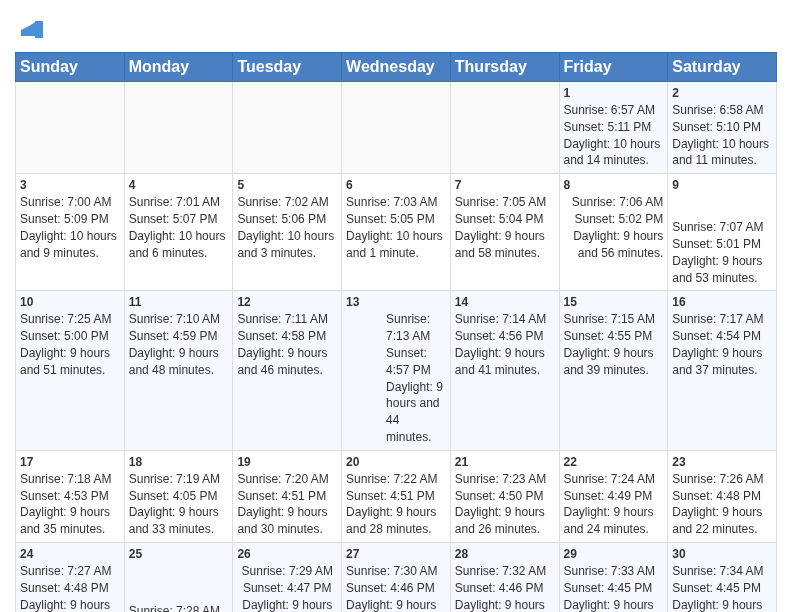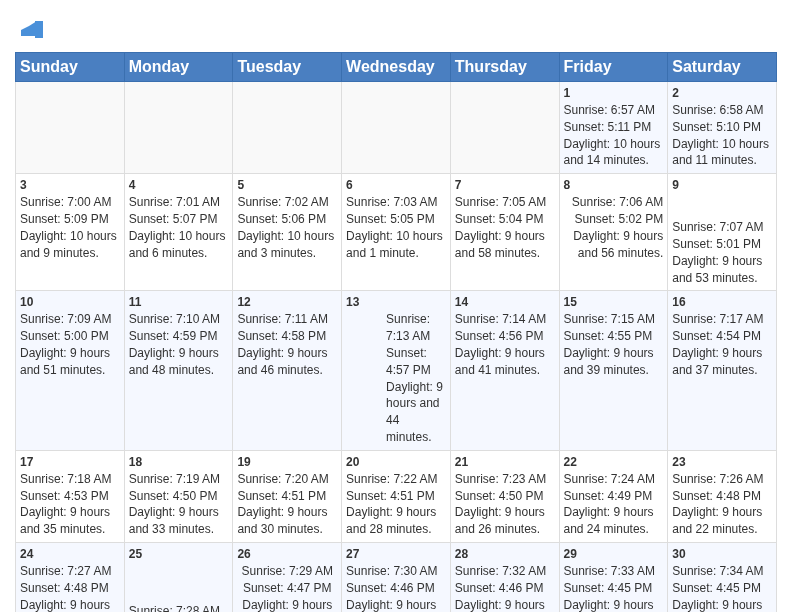--- a/index.html
+++ b/index.html
@@ -187,21 +187,21 @@
         <td>
           <span class="day-number">9</span>
           <div class="day-info" style="white-space: pre-line; margin-top: 27px;">Sunrise: 7:07 AM
 Sunset: 5:01 PM
 Daylight: 9 hours and 53 minutes.</div>
         </td>
       </tr>
       <tr>
         <td>
           <span class="day-number">10</span>
-          <div class="day-info" style="white-space: pre-line;">Sunrise: 7:09 AM
+          <div class="day-info" style="white-space: pre-line;">Sunrise: 7:25 AM
 Sunset: 5:00 PM
 Daylight: 9 hours and 51 minutes.</div>
         </td>
         <td>
           <span class="day-number">11</span>
           <div class="day-info" style="white-space: pre-line;">Sunrise: 7:10 AM
 Sunset: 4:59 PM
 Daylight: 9 hours and 48 minutes.</div>
         </td>
         <td>
@@ -238,21 +238,21 @@
       <tr>
         <td>
           <span class="day-number">17</span>
           <div class="day-info" style="white-space: pre-line;">Sunrise: 7:18 AM
 Sunset: 4:53 PM
 Daylight: 9 hours and 35 minutes.</div>
         </td>
         <td>
           <span class="day-number">18</span>
           <div class="day-info" style="white-space: pre-line;">Sunrise: 7:19 AM
-Sunset: 4:50 PM
+Sunset: 4:05 PM
 Daylight: 9 hours and 33 minutes.</div>
         </td>
         <td>
           <span class="day-number">19</span>
           <div class="day-info" style="white-space: pre-line;">Sunrise: 7:20 AM
 Sunset: 4:51 PM
 Daylight: 9 hours and 30 minutes.</div>
         </td>
         <td>
           <span class="day-number">20</span>

